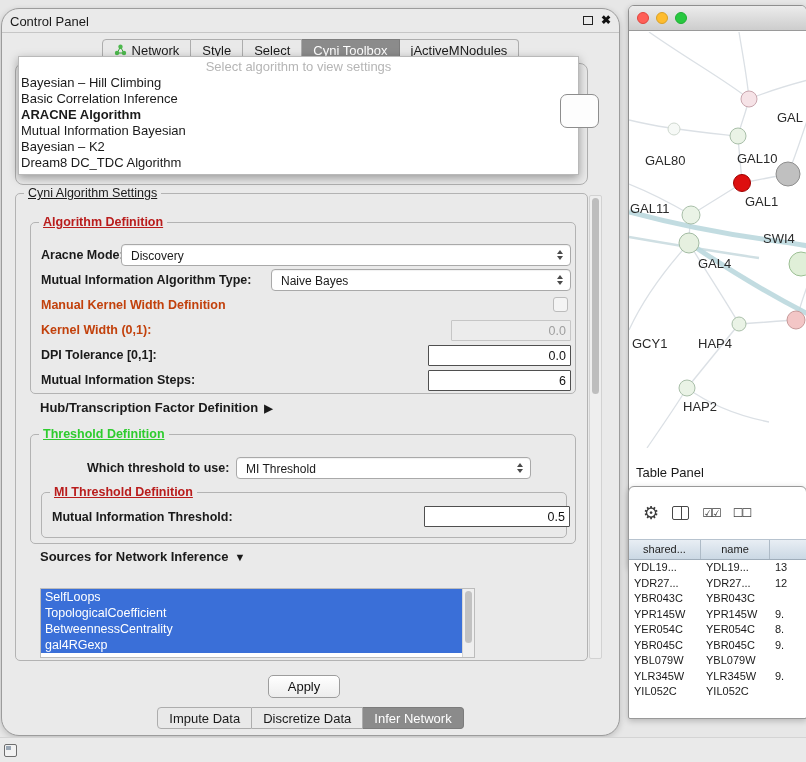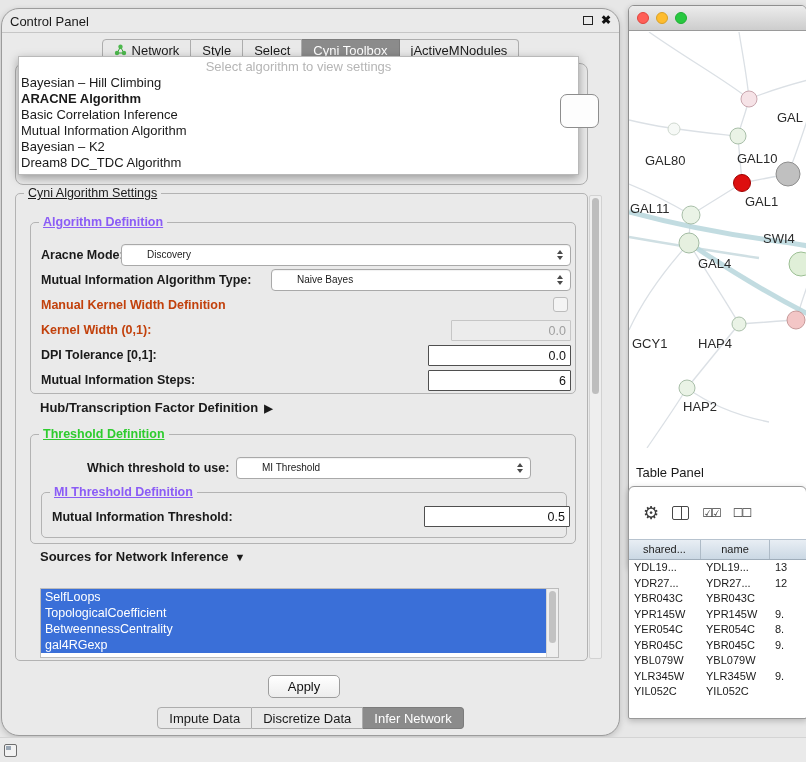--- a/index.html
+++ b/index.html
@@ -25,43 +25,43 @@
   #remnant-box { position:absolute; left:13px; top:54px; width:573px; height:122px; border:1px solid #b0b0b0; border-radius:8px; z-index:1; }
   #spinner-btn { position:absolute; left:558px; top:85px; width:39px; height:34px; background:#fdfdfd; border:1px solid #8d8d8d; border-radius:7px; z-index:30; }
 
   #algo-popup { position:absolute; left:16px; top:47px; width:561px; background:#fff; border:1px solid #b9b9b9; box-shadow:0 3px 9px rgba(0,0,0,.35); z-index:20; padding:2px 0 3px; }
   .algo-placeholder { text-align:center; font-size:13px; color:#b5b5b5; line-height:16px; }
   .algo-item { font-size:13px; line-height:16px; padding-left:2px; }
   .algo-item.selected { font-weight:bold; }
 
   .group { position:absolute; border:1px solid #b3b3b3; border-radius:5px; }
   .group-title { position:absolute; top:-8px; left:8px; background:#eaeaea; padding:0 4px; font-size:12.5px; white-space:nowrap;text-decoration:underline; }
-  .t-blue { color:#8b5cf6; font-weight:bold; }
+  .t-blue { color:#b91c1c; font-weight:bold; }
   .t-green { color:#2ecc2e; font-weight:bold; }
 
   #settings-group { left:13px; top:184px; width:573px; height:468px; }
 
   .fld-label { position:absolute; font-size:12.5px; font-weight:bold; white-space:nowrap; }
   .fld-label.disabled { color:#c2410c; }
 
   .combo { position:absolute; height:22px; background:#fff; border:1px solid #a9a9a9; border-radius:4px; box-shadow:inset 0 1px 1px rgba(0,0,0,.06); }
-  .combo-text { position:absolute; left:9px; top:4px; font-size:10px;margin-left:16px; }
+  .combo-text { position:absolute; left:9px; top:4px; font-size:12px; }
   .combo-arrows { position:absolute; right:7px; top:50%; transform:translateY(-50%); display:flex; flex-direction:column; gap:2px; }
   .arr-up { width:0; height:0; border-left:3.5px solid transparent; border-right:3.5px solid transparent; border-bottom:4.5px solid #4a4a4a; }
   .arr-down { width:0; height:0; border-left:3.5px solid transparent; border-right:3.5px solid transparent; border-top:4.5px solid #4a4a4a; }
 
   .txt-input { position:absolute; height:21px; font-family:"Liberation Sans",sans-serif; font-size:12.5px; text-align:right; padding-right:4px; border:1.5px solid #4f4f4f; border-radius:1px; background:#fff; color:#111; }
   .txt-input:disabled { border:1px solid #c6c6c6; background:#ececec; color:#9e9e9e; }
 
   .checkbox { position:absolute; width:15px; height:15px; border:1.5px solid #bcbcbc; border-radius:3px; background:#f4f4f4; }
 
   .expander { position:absolute; font-size:13px; font-weight:bold; white-space:nowrap; }
   .exp-arrow { font-size:11px; margin-left:6px; }
 
-  #attr-list { position:absolute; left:24px; top:394px; width:519px; height:70px; background:#fff; border:1px solid #bcbcbc; }
+  #attr-list { position:absolute; left:24px; top:394px; width:435px; height:70px; background:#fff; border:1px solid #bcbcbc; }
   .attr-item { height:16px; line-height:16px; font-size:12.5px; color:#fff; background:#3a6fd8; padding-left:4px; width:calc(100% - 12px); white-space:nowrap; overflow:hidden; }
   .list-scrollbar { position:absolute; right:0; top:0; bottom:0; width:12px; background:#efefef; border-left:1px solid #d5d5d5; }
   .list-thumb { position:absolute; left:2px; top:2px; width:7px; height:52px; background:#c2c2c2; border-radius:4px; }
 
   #settings-scrollbar { position:absolute; left:587px; top:186px; width:13px; height:464px; background:#eee; border:1px solid #d2d2d2; border-radius:2px; }
   #settings-thumb { position:absolute; left:2px; top:2px; width:7px; height:196px; background:#bdbdbd; border-radius:4px; }
 
   #apply-btn { position:absolute; left:266px; top:666px; width:72px; height:23px; background:linear-gradient(#fff,#ededed); border:1px solid #9d9d9d; border-radius:5px; font-family:"Liberation Sans",sans-serif; font-size:13px; color:#111; }
 
   
@@ -133,23 +133,23 @@
         <span>jActiveMNodules</span>
       </div>
   </div>
 
   <div id="remnant-box"></div>
   <div id="spinner-btn"></div>
 
   <div id="algo-popup">
     <div class="algo-placeholder">Select algorithm to view settings</div>
     <div class="algo-item">Bayesian – Hill Climbing</div>
+    <div class="algo-item">Basic Correlation Inference</div>
     <div class="algo-item selected">ARACNE Algorithm</div>
-    <div class="algo-item">Basic Correlation Inference</div>
-    <div class="algo-item">Mutual Information Algorithm</div>
+    <div class="algo-item">Mutual Information Bayesian</div>
     <div class="algo-item">Bayesian – K2</div>
     <div class="algo-item">Dream8 DC_TDC Algorithm</div>
   </div>
 
   <div class="group" id="settings-group">
     <span class="group-title">Cyni Algorithm Settings</span>
 
     <div class="group" style="left:14px;top:28px;width:546px;height:172px;">
       <span class="group-title t-blue">Algorithm Definition</span>
 

